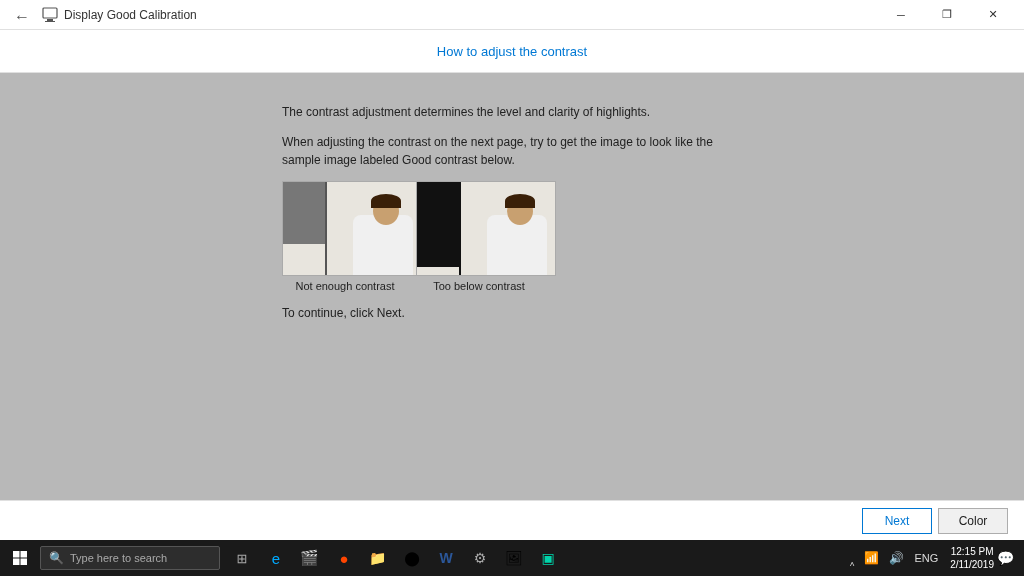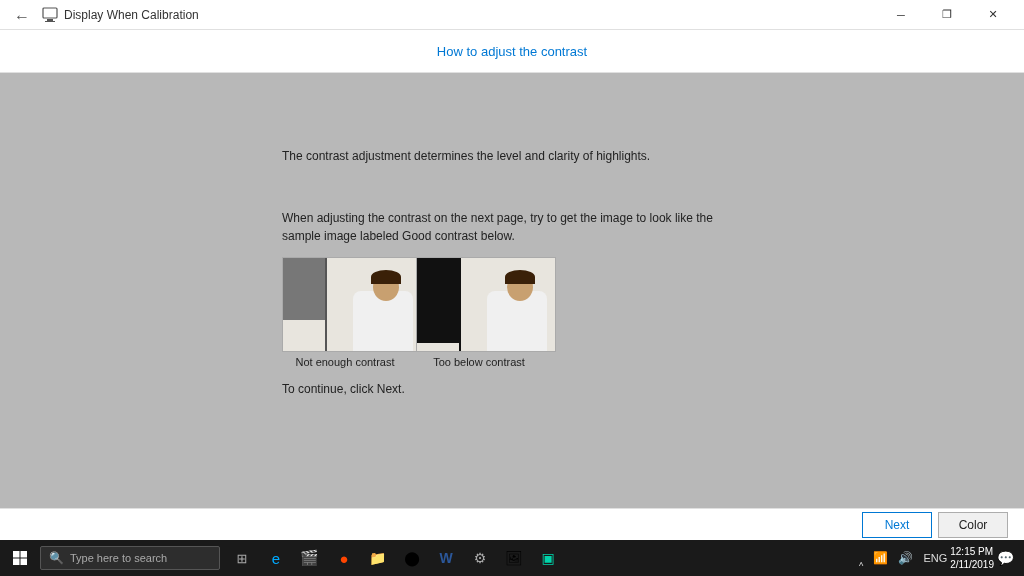--- a/index.html
+++ b/index.html
@@ -27,33 +27,33 @@
       background: #fff; padding: 12px 20px 12px 20px;
       border-bottom: 1px solid #e0e0e0;
       text-align: center;
     }
     .header-link { color: #0078d4; font-size: 13px; text-decoration: none; }
 
     .content-box {
       margin: 0 auto; width: 460px;
     }
 
-    .desc-text { font-size: 12px; color: #222; line-height: 1.5; margin-bottom: 12px; margin-top: 44px; }
+    .desc-text { font-size: 12px; color: #222; line-height: 1.5; margin-bottom: 12px; }
 
     
     .images-row { display: flex; gap: 8px; margin-bottom: 10px; }
 
     .contrast-sample {
       width: 126px; text-align: center;
     }
     .contrast-sample-label { font-size: 11px; color: #222; margin-top: 4px; }
 
     
     .bottom-area {
-      background: #fff; height: 32px;
+      background: #fff; height: 40px;
       display: flex; align-items: center; justify-content: flex-end;
       padding: 0 16px; gap: 6px;
       border-top: 1px solid #e0e0e0;
     }
     .btn {
       height: 26px; min-width: 70px; padding: 0 14px;
       font-size: 12px; cursor: pointer;
       border: 1px solid #adadad; background: #f0f0f0;
       font-family: 'Segoe UI', Arial, sans-serif; color: #222;
     }
@@ -72,21 +72,21 @@
       display: flex; align-items: center;
       background: #2d2d2d; border: 1px solid #555; border-radius: 2px;
       height: 24px; width: 180px; padding: 0 8px; gap: 6px;
     }
     .taskbar-search-icon { color: #999; font-size: 12px; }
     .taskbar-search-text { color: #aaa; font-size: 11px; }
     .taskbar-icons { display: flex; align-items: center; gap: 6px; margin-left: 8px; }
     .taskbar-icon { width: 28px; height: 28px; display: flex; align-items: center; justify-content: center; font-size: 16px; }
     .taskbar-right { margin-left: auto; display: flex; align-items: center; gap: 4px; padding-right: 6px; }
     .taskbar-right-icons { display: flex; align-items: center; gap: 4px; }
-    .taskbar-time { color: #fff; font-size: 10px; text-align: left; line-height: 1.3; }
+    .taskbar-time { color: #fff; font-size: 10px; text-align: center; line-height: 1.3; margin-left: 9px; }
     .taskbar-notif { width: 24px; height: 24px; display: flex; align-items: center; justify-content: center; color: #fff; font-size: 14px; }
     .tray-icon { color: #ddd; font-size: 12px; padding: 0 3px; }
 
     
     .app-container {
       position: absolute; top: 0; left: 0; width: 1024px; height: 540px;
       display: flex; flex-direction: column;
     }
 
     .window-body {
@@ -127,21 +127,21 @@
 
   <div class="title-bar">
     <div class="title-bar-left">
       <div class="title-bar-back">←</div>
 
       <svg class="title-bar-icon" viewBox="0 0 16 16" fill="none">
         <rect x="1" y="1" width="14" height="10" rx="1" fill="none" stroke="#555" stroke-width="1.2"></rect>
         <rect x="5" y="12" width="6" height="2" fill="#555"></rect>
         <rect x="3" y="14" width="10" height="1" fill="#555"></rect>
       </svg>
-      <span class="title-bar-title">Display When Calibration</span>
+      <span class="title-bar-title">Display Good Calibration</span>
     </div>
     <div class="title-bar-controls">
       <button class="title-bar-btn">─</button>
       <button class="title-bar-btn">❐</button>
       <button class="title-bar-btn close">✕</button>
     </div>
   </div>
 
   <div class="window-body">
 

